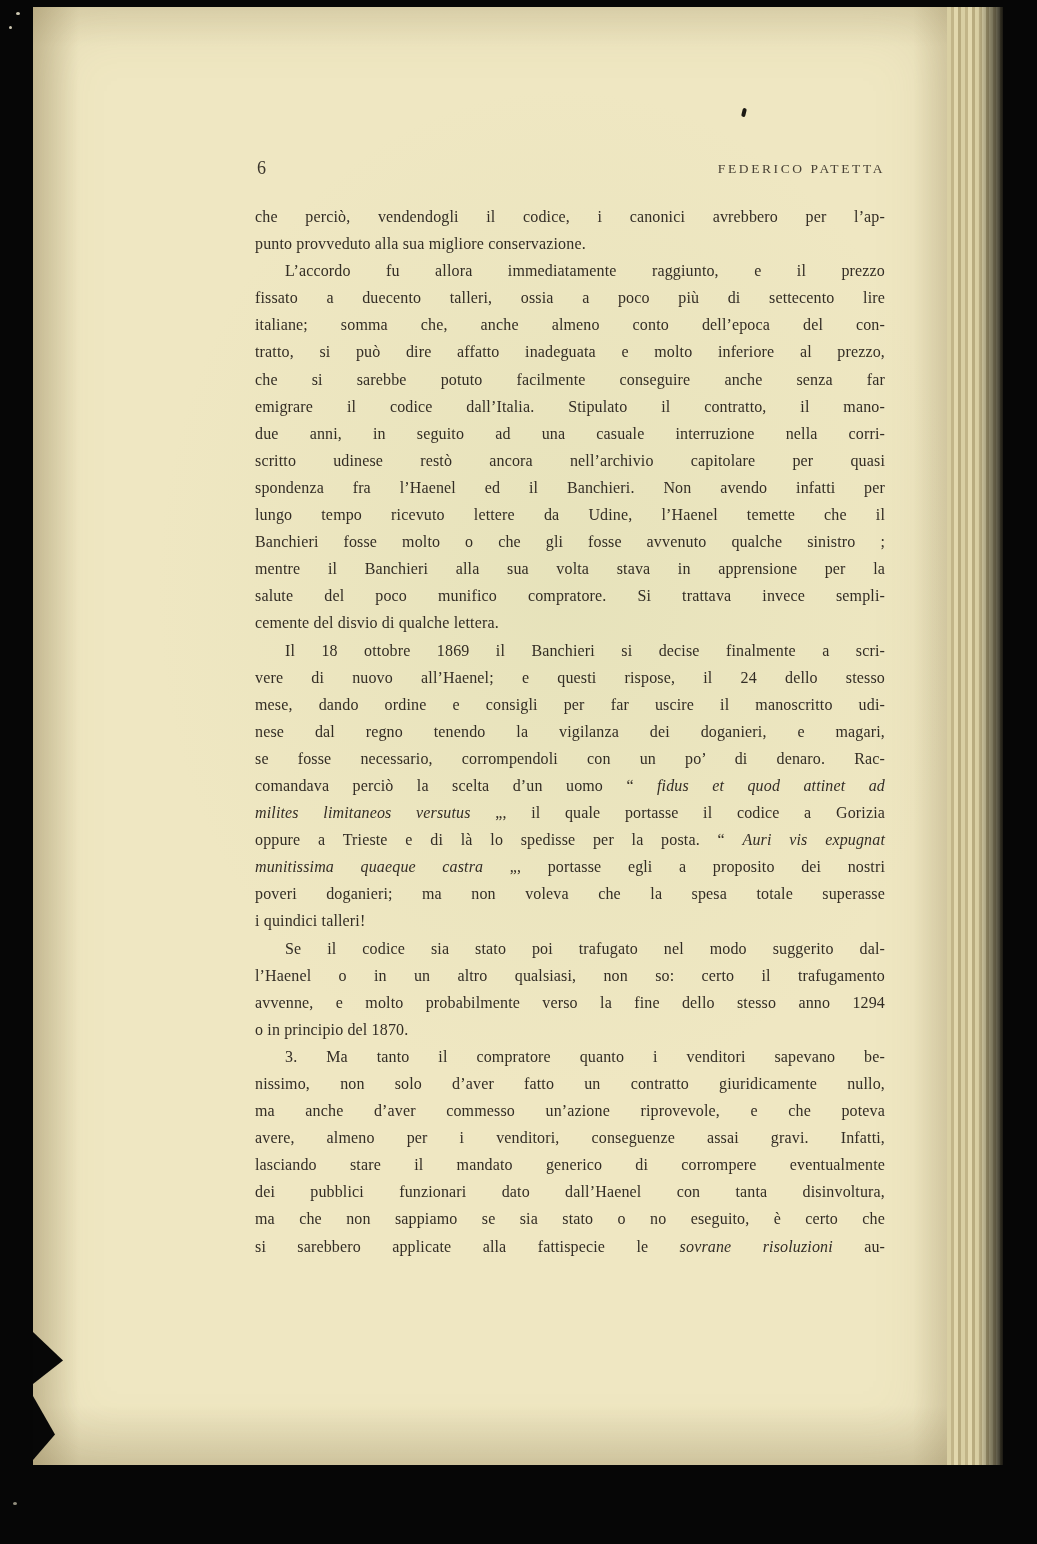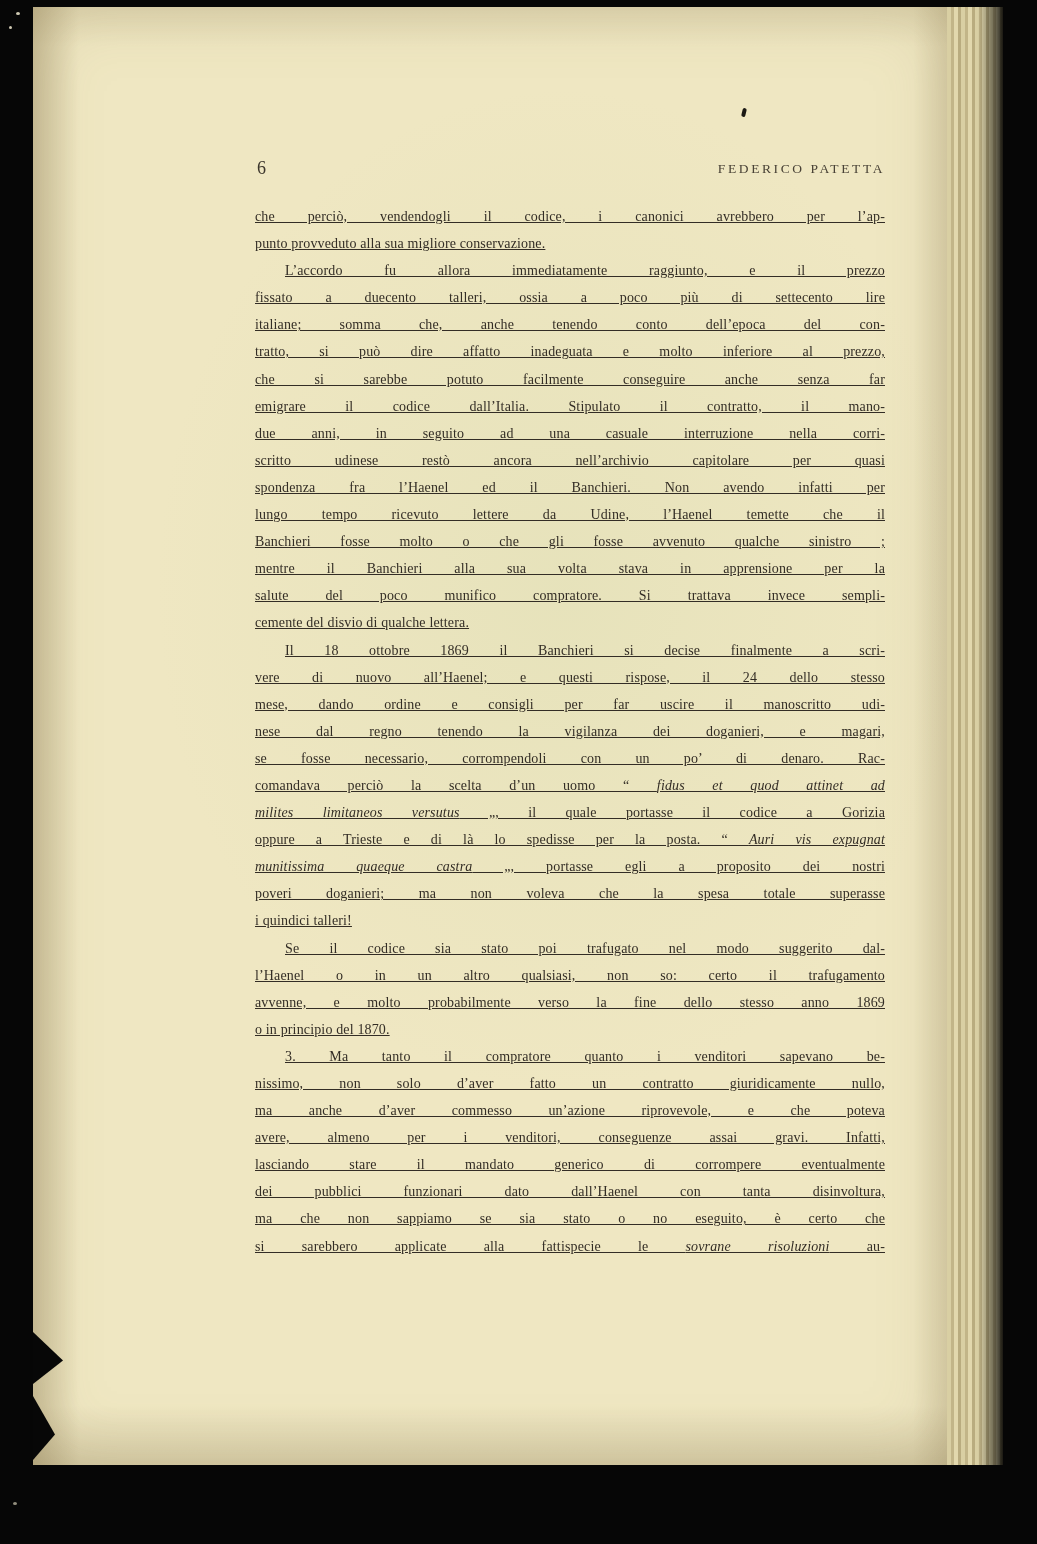--- a/index.html
+++ b/index.html
@@ -68,25 +68,24 @@
     letter-spacing: 2.6px;
     color: #494236;
     padding-top: 3px;
   }
   
   .body-text {
     position: absolute;
     top: 196px;
     left: 222px;
     width: 630px;
-    font-size: 14px;
+    font-size: 16px;
     letter-spacing: 0.15px;
     color: #332d25;
     text-rendering: optimizeLegibility;
-    text-decoration: underline;
   }
   .line {
     line-height: 27.1px;
     text-align: justify;
     text-align-last: justify;
   }
   .line.para-end { text-align-last: left; }
   .line.indent  { padding-left: 30px; }
   .line i { font-style: italic; }
   
@@ -129,21 +128,21 @@
   <div class="page">
     <div class="page-header">
       <span class="page-number">6</span>
       <span class="running-header">FEDERICO PATETTA</span>
     </div>
     <div class="body-text" id="body-text">
         <div class="line"><span>che perciò, vendendogli il codice, i canonici avrebbero per l’ap-</span></div>
         <div class="line para-end"><span>punto provveduto alla sua migliore conservazione.</span></div>
         <div class="line indent"><span>L’accordo fu allora immediatamente raggiunto, e il prezzo</span></div>
         <div class="line"><span>fissato a duecento talleri, ossia a poco più di settecento lire</span></div>
-        <div class="line"><span>italiane; somma che, anche tenendo conto dell’epoca del con-</span></div>
+        <div class="line"><span>italiane; somma che, anche almeno conto dell’epoca del con-</span></div>
         <div class="line"><span>tratto, si può dire affatto inadeguata e molto inferiore al prezzo,</span></div>
         <div class="line"><span>che si sarebbe potuto facilmente conseguire anche senza far</span></div>
         <div class="line"><span>emigrare il codice dall’Italia. Stipulato il contratto, il mano-</span></div>
         <div class="line"><span>due anni, in seguito ad una casuale interruzione nella corri-</span></div>
         <div class="line"><span>scritto udinese restò ancora nell’archivio capitolare per quasi</span></div>
         <div class="line"><span>spondenza fra l’Haenel ed il Banchieri. Non avendo infatti per</span></div>
         <div class="line"><span>lungo tempo ricevuto lettere da Udine, l’Haenel temette che il</span></div>
         <div class="line"><span>Banchieri fosse molto o che gli fosse avvenuto qualche sinistro ;</span></div>
         <div class="line"><span>mentre il Banchieri alla sua volta stava in apprensione per la</span></div>
         <div class="line"><span>salute del poco munifico compratore. Si trattava invece sempli-</span></div>
@@ -154,21 +153,21 @@
         <div class="line"><span>nese dal regno tenendo la vigilanza dei doganieri, e magari,</span></div>
         <div class="line"><span>se fosse necessario, corrompendoli con un po’ di denaro. Rac-</span></div>
         <div class="line"><span>comandava perciò la scelta d’un uomo “ </span><i>fidus et quod attinet ad</i></div>
         <div class="line"><i>milites limitaneos versutus</i><span> „, il quale portasse il codice a Gorizia</span></div>
         <div class="line"><span>oppure a Trieste e di là lo spedisse per la posta. “ </span><i>Auri vis expugnat</i></div>
         <div class="line"><i>munitissima quaeque castra</i><span> „, portasse egli a proposito dei nostri</span></div>
         <div class="line"><span>poveri doganieri; ma non voleva che la spesa totale superasse</span></div>
         <div class="line para-end"><span>i quindici talleri!</span></div>
         <div class="line indent"><span>Se il codice sia stato poi trafugato nel modo suggerito dal-</span></div>
         <div class="line"><span>l’Haenel o in un altro qualsiasi, non so: certo il trafugamento</span></div>
-        <div class="line"><span>avvenne, e molto probabilmente verso la fine dello stesso anno 1869</span></div>
+        <div class="line"><span>avvenne, e molto probabilmente verso la fine dello stesso anno 1294</span></div>
         <div class="line para-end"><span>o in principio del 1870.</span></div>
         <div class="line indent"><span>3. Ma tanto il compratore quanto i venditori sapevano be-</span></div>
         <div class="line"><span>nissimo, non solo d’aver fatto un contratto giuridicamente nullo,</span></div>
         <div class="line"><span>ma anche d’aver commesso un’azione riprovevole, e che poteva</span></div>
         <div class="line"><span>avere, almeno per i venditori, conseguenze assai gravi. Infatti,</span></div>
         <div class="line"><span>lasciando stare il mandato generico di corrompere eventualmente</span></div>
         <div class="line"><span>dei pubblici funzionari dato dall’Haenel con tanta disinvoltura,</span></div>
         <div class="line"><span>ma che non sappiamo se sia stato o no eseguito, è certo che</span></div>
         <div class="line"><span>si sarebbero applicate alla fattispecie le </span><i>sovrane risoluzioni</i><span> au-</span></div>
       </div>

